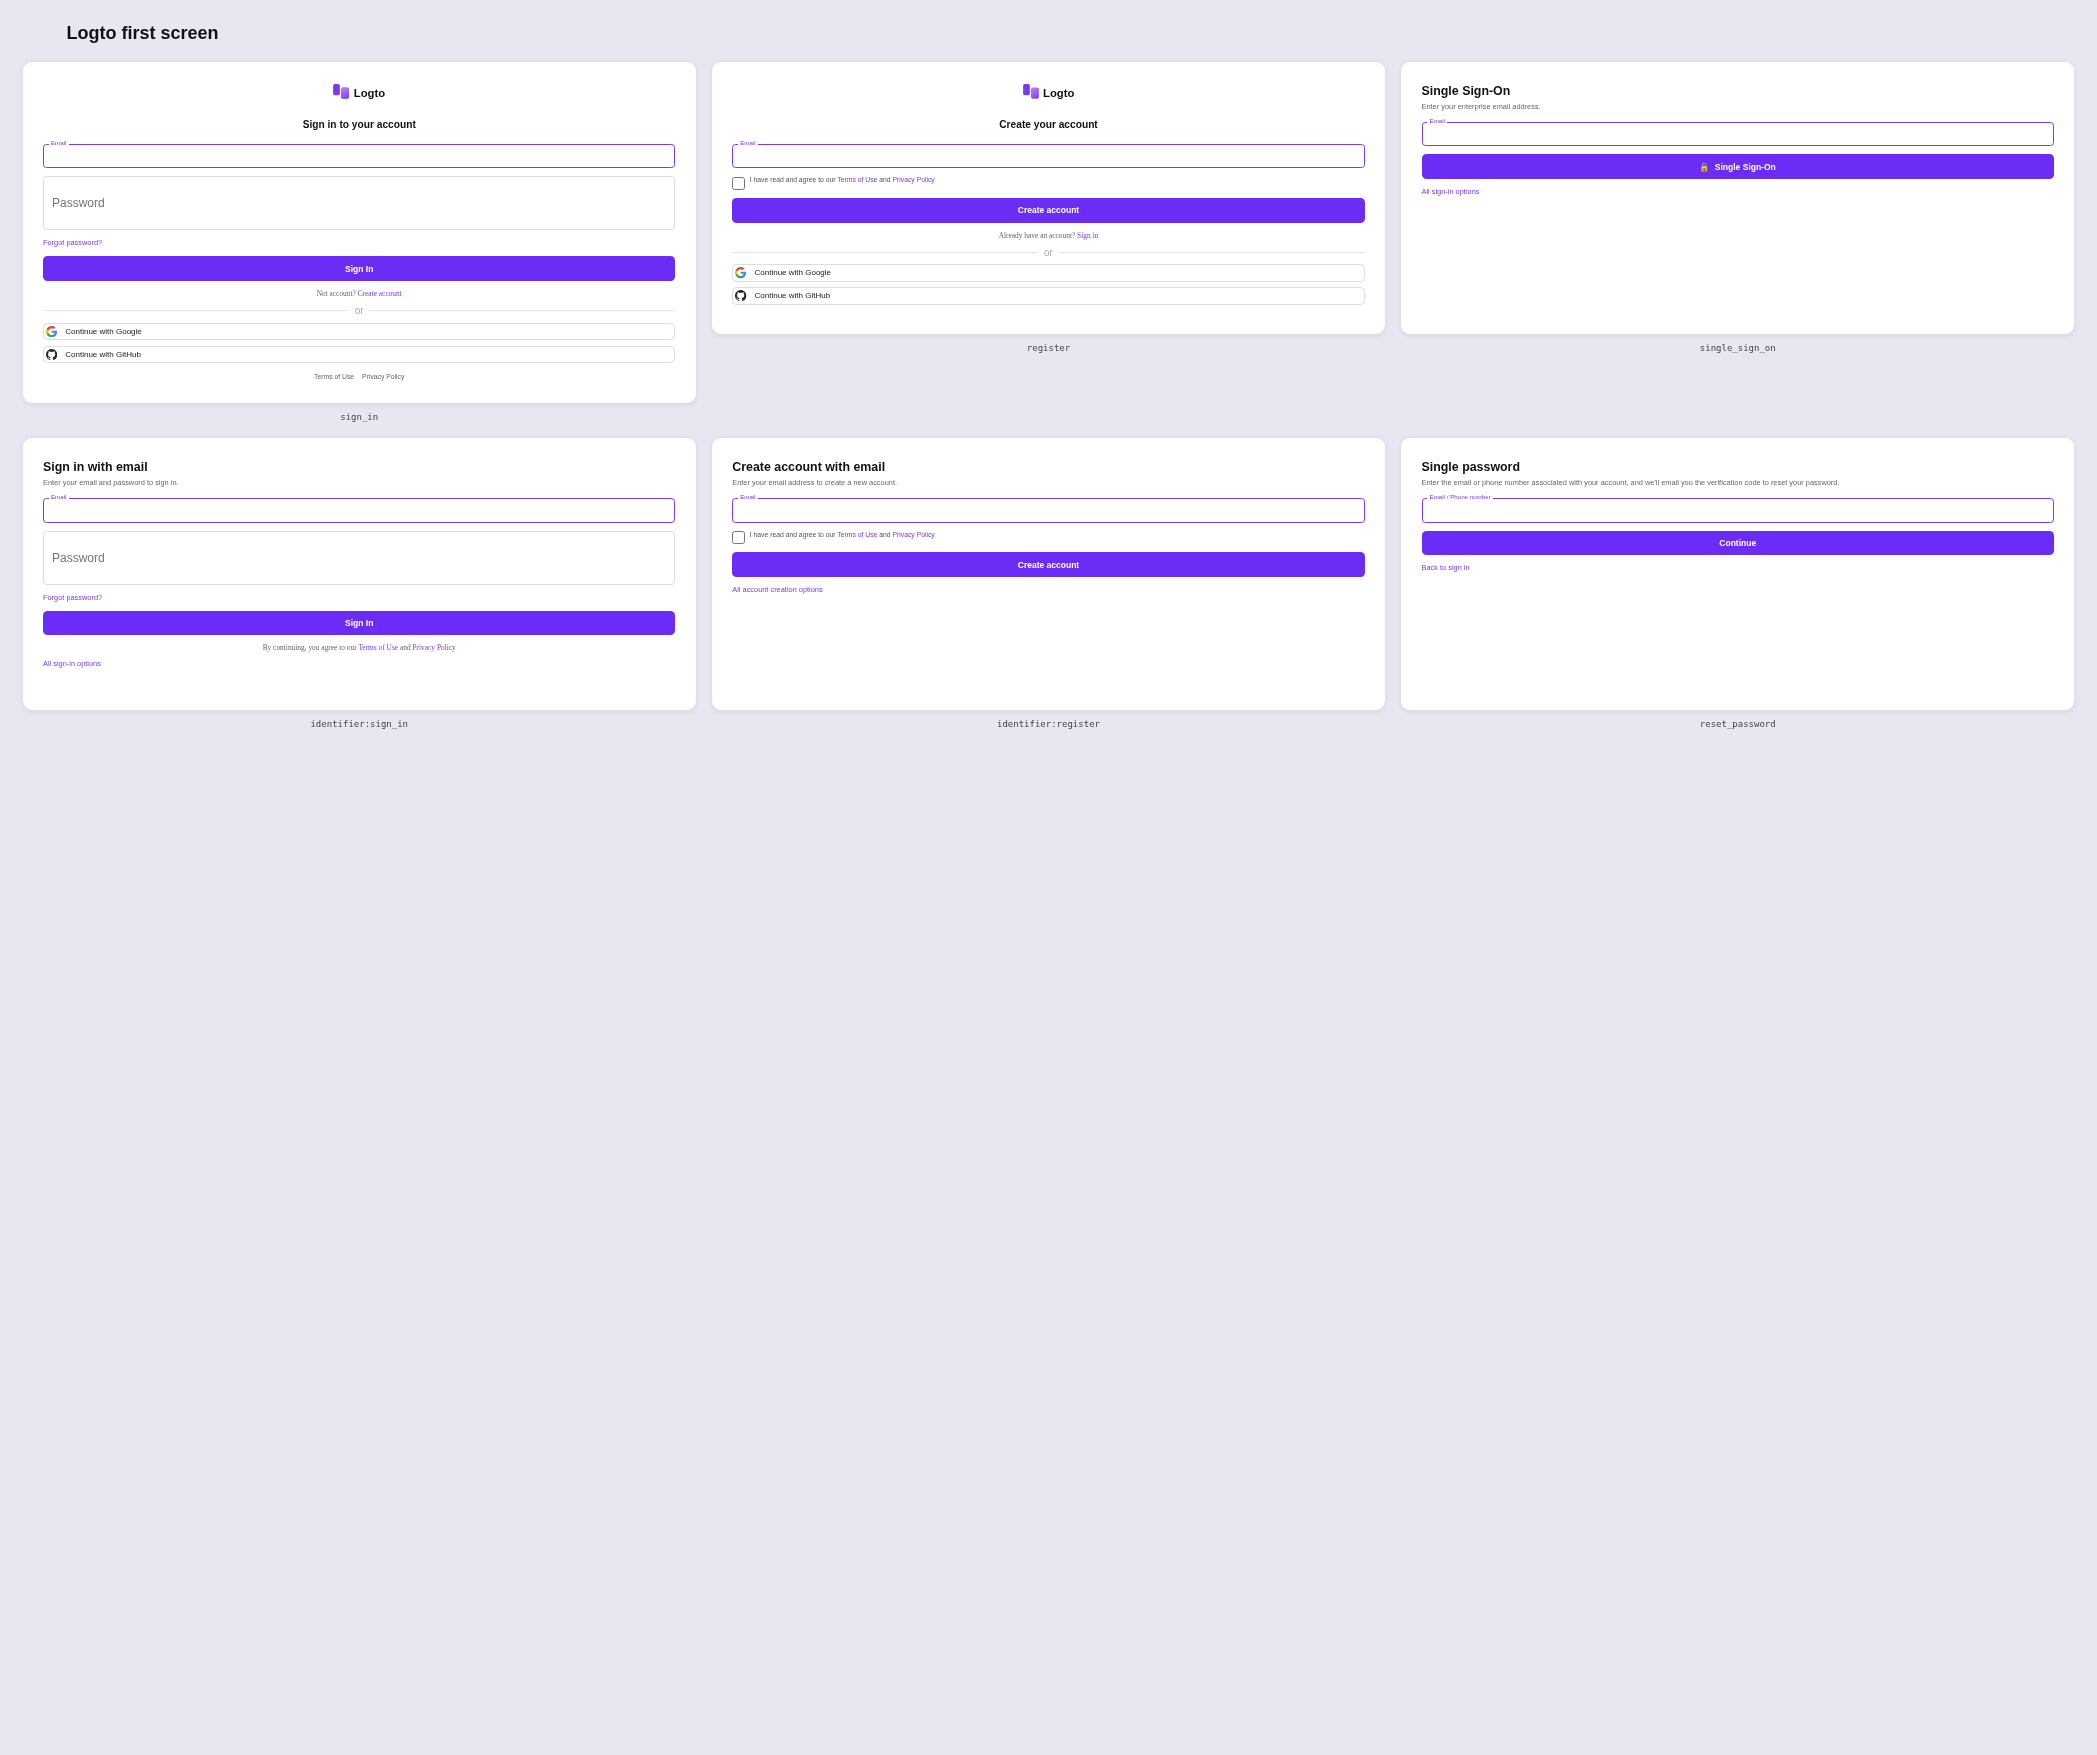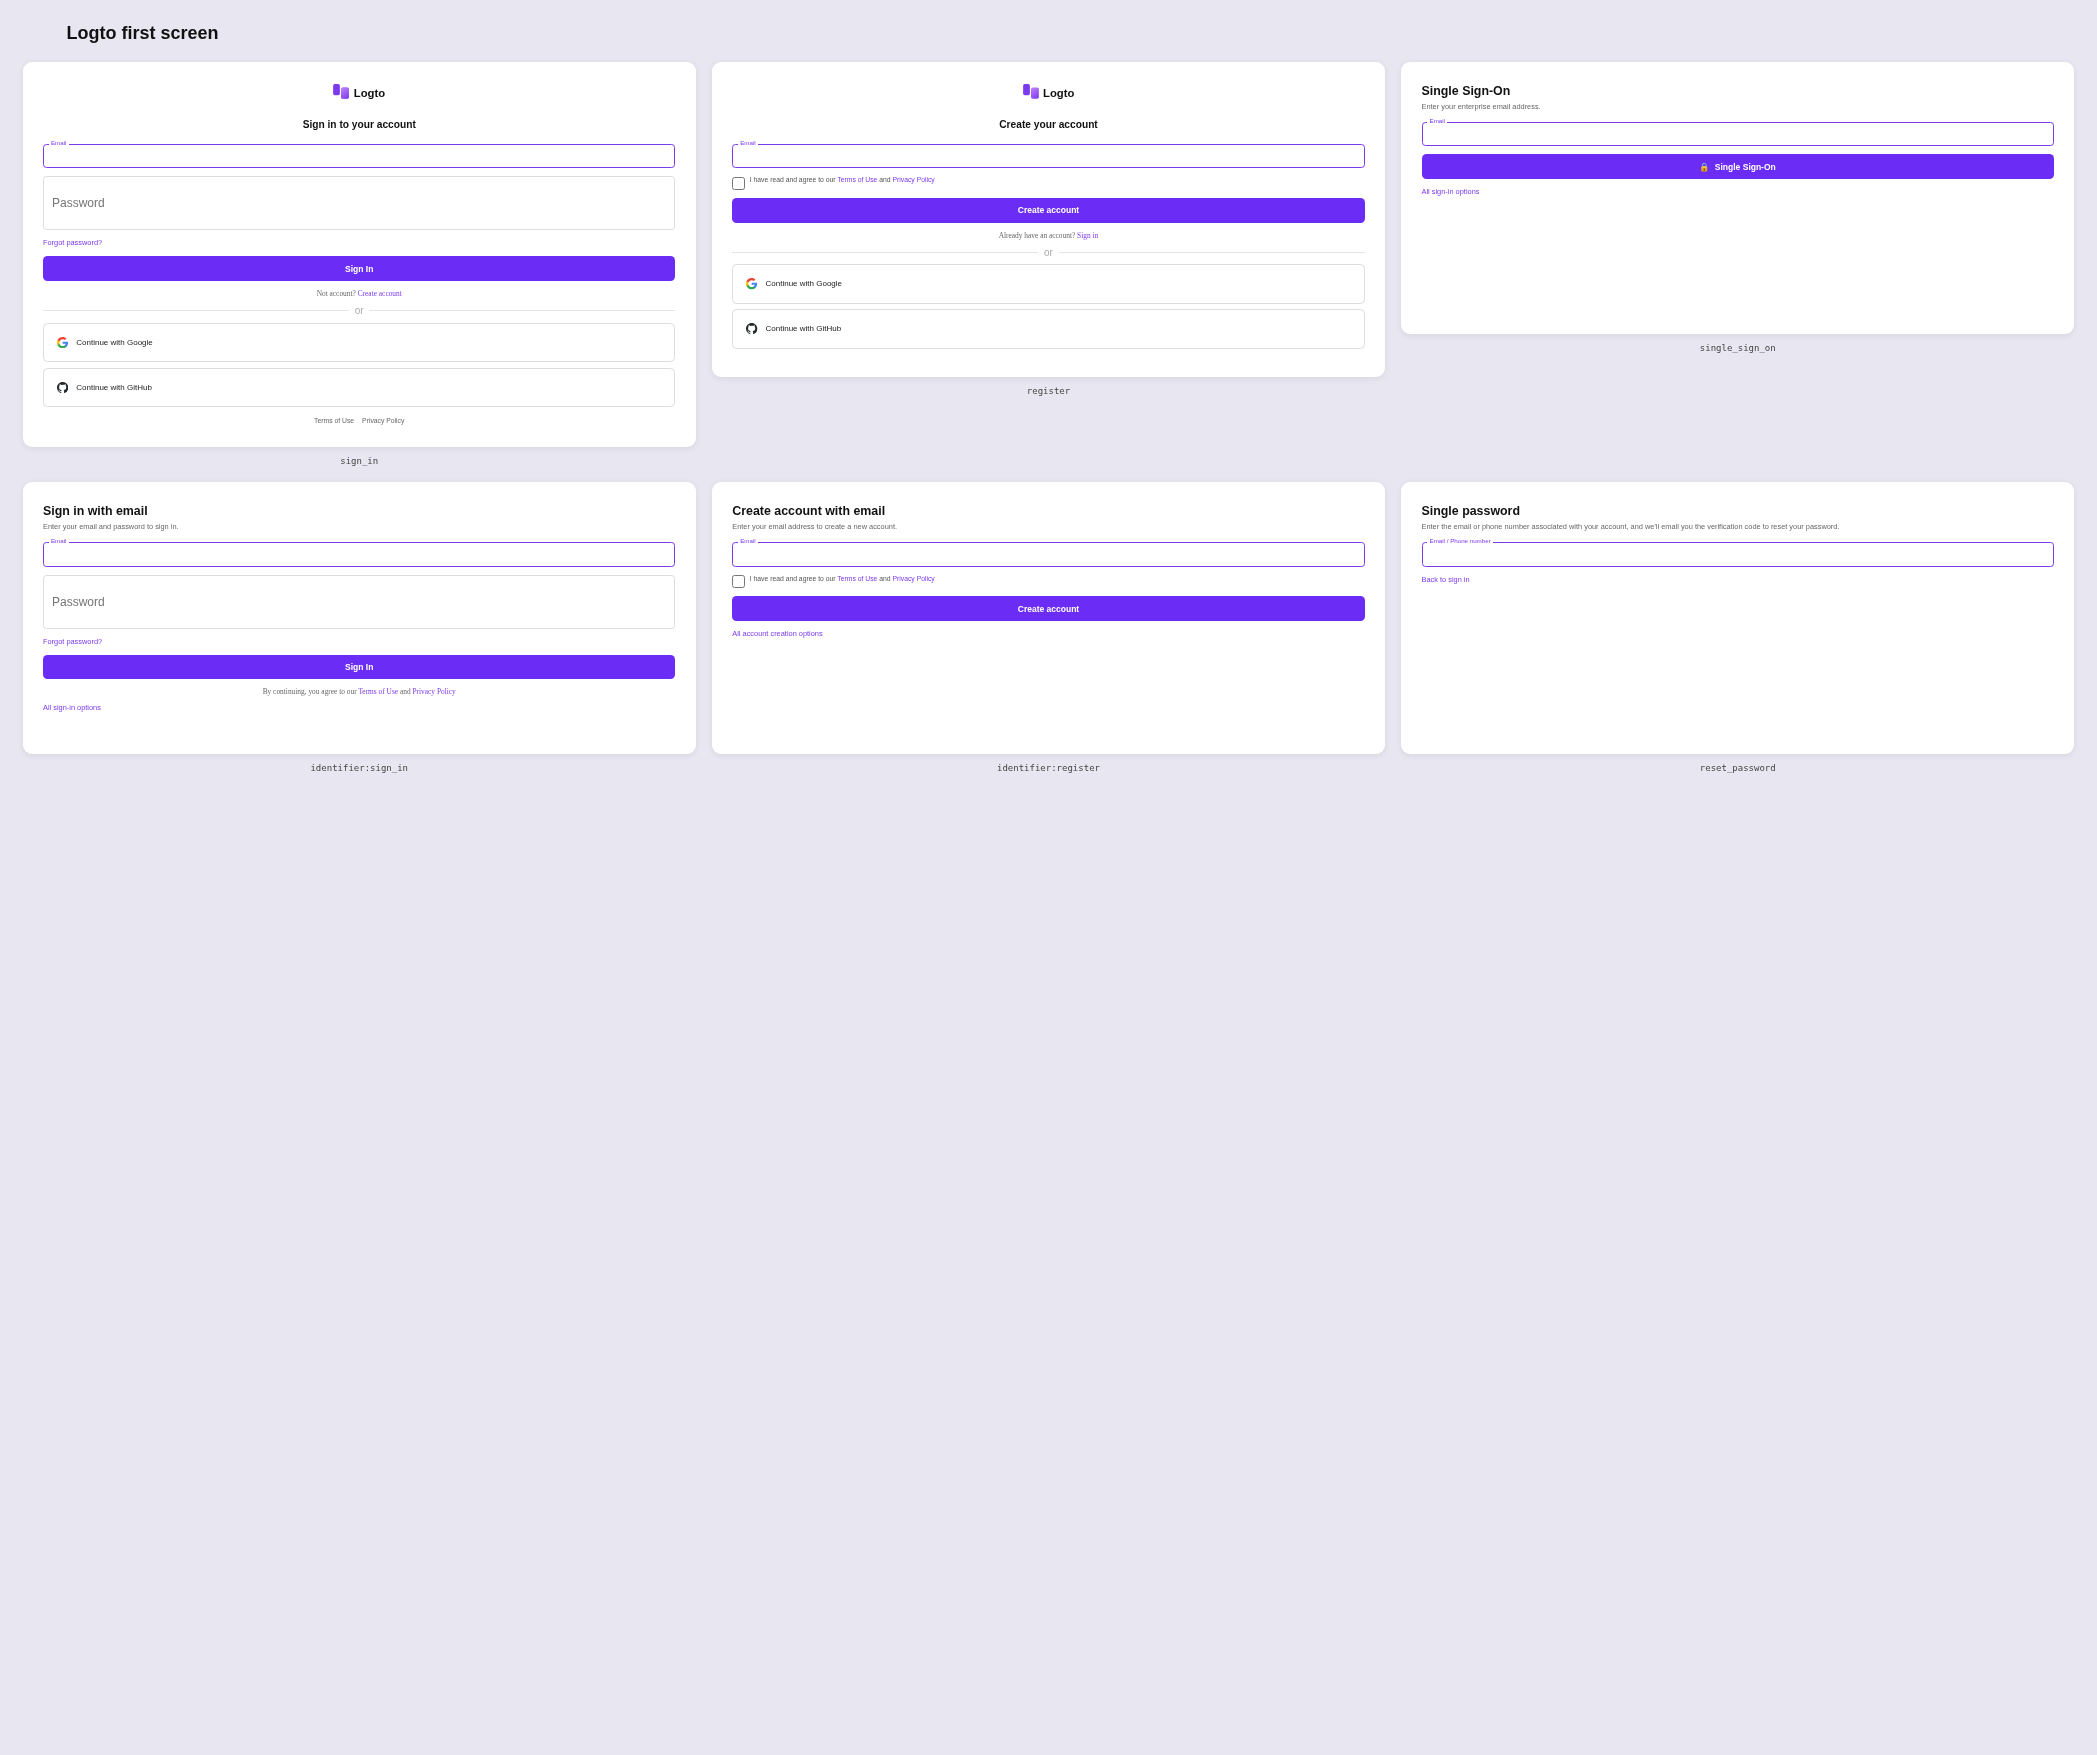--- a/index.html
+++ b/index.html
@@ -160,21 +160,21 @@
       height: 0.6px;
       background: #e5e5e5;
     }
 
     
     .btn-social {
       width: 100%;
       background: #fff;
       border: 0.8px solid #ddd;
       border-radius: 4.5px;
-      padding: 13px;
+      padding: 2px;
       font-size: 8px;
       cursor: pointer;
       display: flex;
       align-items: center;
       gap: 8px;
       margin-bottom: 5.7px;
       color: #222;
     }
 
     
@@ -437,20 +437,21 @@
   <div class="card-wrapper">
     <div class="card">
       <div class="card-title-left">Single password</div>
       <div class="card-subtitle">Enter the email or phone number associated with your account, and we'll email you the verification code to reset your password.</div>
 
       <div class="input-group">
         <span class="input-label">Email / Phone number</span>
         <input class="input-field" type="text" style="">
       </div>
 
+      <button class="btn-primary">Continue</button>
 
       <a href="#" class="all-options-link">Back to sign in</a>
     </div>
     <div class="card-label">reset_password</div>
   </div>
 
 </div>
 
 
 </body></html>

